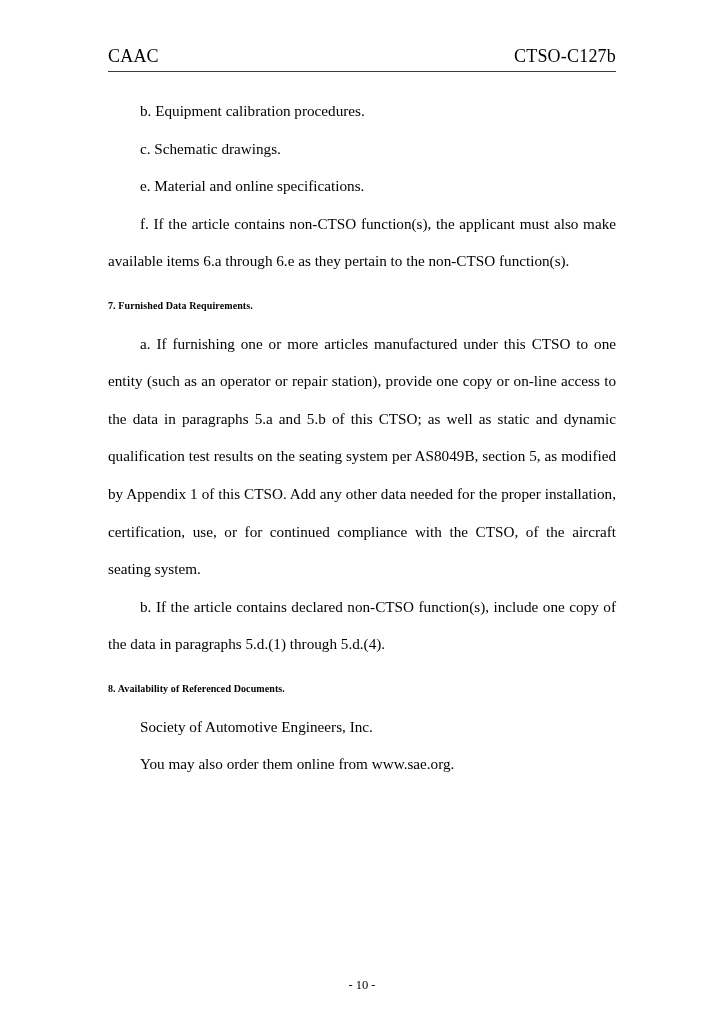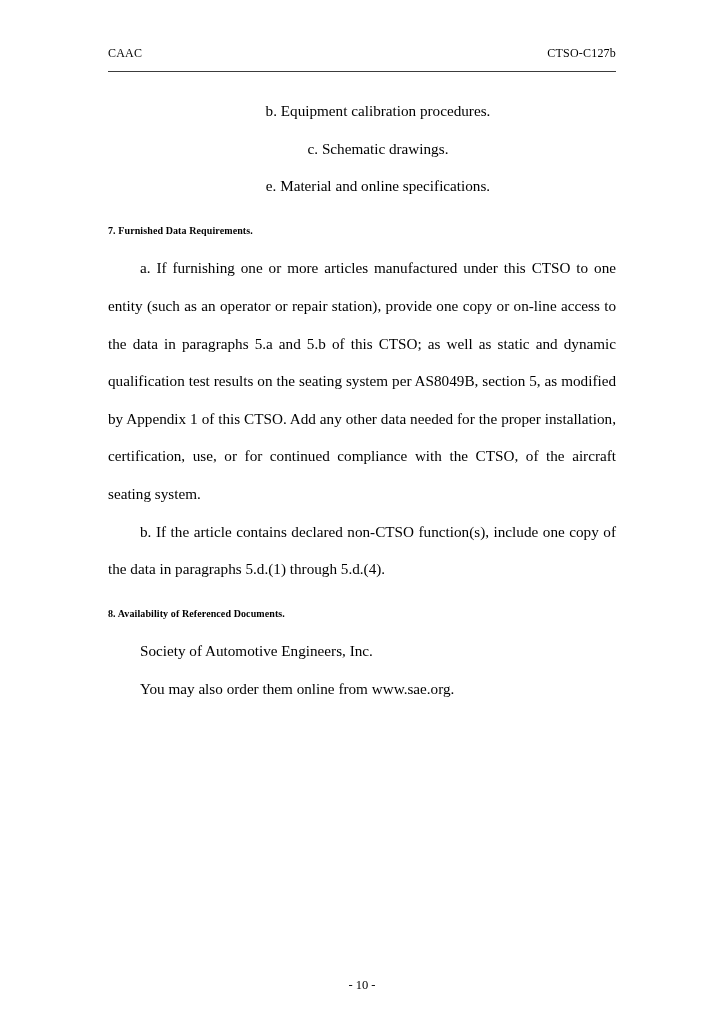--- a/index.html
+++ b/index.html
@@ -24,21 +24,21 @@
     background: #ffffff;
   }
   .header {
     position: absolute;
     left: 108px;
     top: 46px;
     width: 508px;
     display: flex;
     justify-content: space-between;
     align-items: flex-end;
-    font-size: 12px;
+    font-size: 18px;
     letter-spacing: 0.2px;
   }
   .header-left { white-space: nowrap; }
   .header-right { white-space: nowrap; }
   .header-rule {
     position: absolute;
     left: 108px;
     top: 71px;
     width: 508px;
     height: 0;
@@ -55,21 +55,21 @@
     line-height: 37.6px;
     margin: 0;
     text-align: justify;
     text-justify: inter-word;
     hyphens: none;
   }
   .para.indent {
     text-indent: 32px;
   }
   .para.single {
-    text-align: center;
+    text-align: left;
     text-indent: 32px;
   }
   .para.plainline {
     text-align: left;
     text-indent: 32px;
   }
   .heading {
     font-size: 10px;
     line-height: 37.6px;
     font-weight: bold;
@@ -97,20 +97,21 @@
     <span class="header-left">CAAC</span>
     <span class="header-right">CTSO-C127b</span>
   </div>
   <div class="header-rule"></div>
 
   <div class="content">
 
     <p class="para single">b. Equipment calibration procedures.</p>
     <p class="para single">c. Schematic drawings.</p>
     <p class="para single">e. Material and online specifications.</p>
+    <p class="para indent">f. If the article contains non-CTSO function(s), the applicant must also make available items 6.a through 6.e as they pertain to the non-CTSO function(s).</p>
 
     <div class="gap-small"></div>
     <p class="heading">7. Furnished Data Requirements.</p>
 
     <p class="para indent">a. If furnishing one or more articles manufactured under this CTSO to one entity (such as an operator or repair station), provide one copy or on-line access to the data in paragraphs 5.a and 5.b of this CTSO; as well as static and dynamic qualification test results on the seating system per AS8049B, section 5, as modified by Appendix 1 of this CTSO. Add any other data needed for the proper installation, certification, use, or for continued compliance with the CTSO, of the aircraft seating system.</p>
     <p class="para indent">b. If the article contains declared non-CTSO function(s), include one copy of the data in paragraphs 5.d.(1) through 5.d.(4).</p>
 
     <div class="gap-small"></div>
     <p class="heading">8. Availability of Referenced Documents.</p>
 

